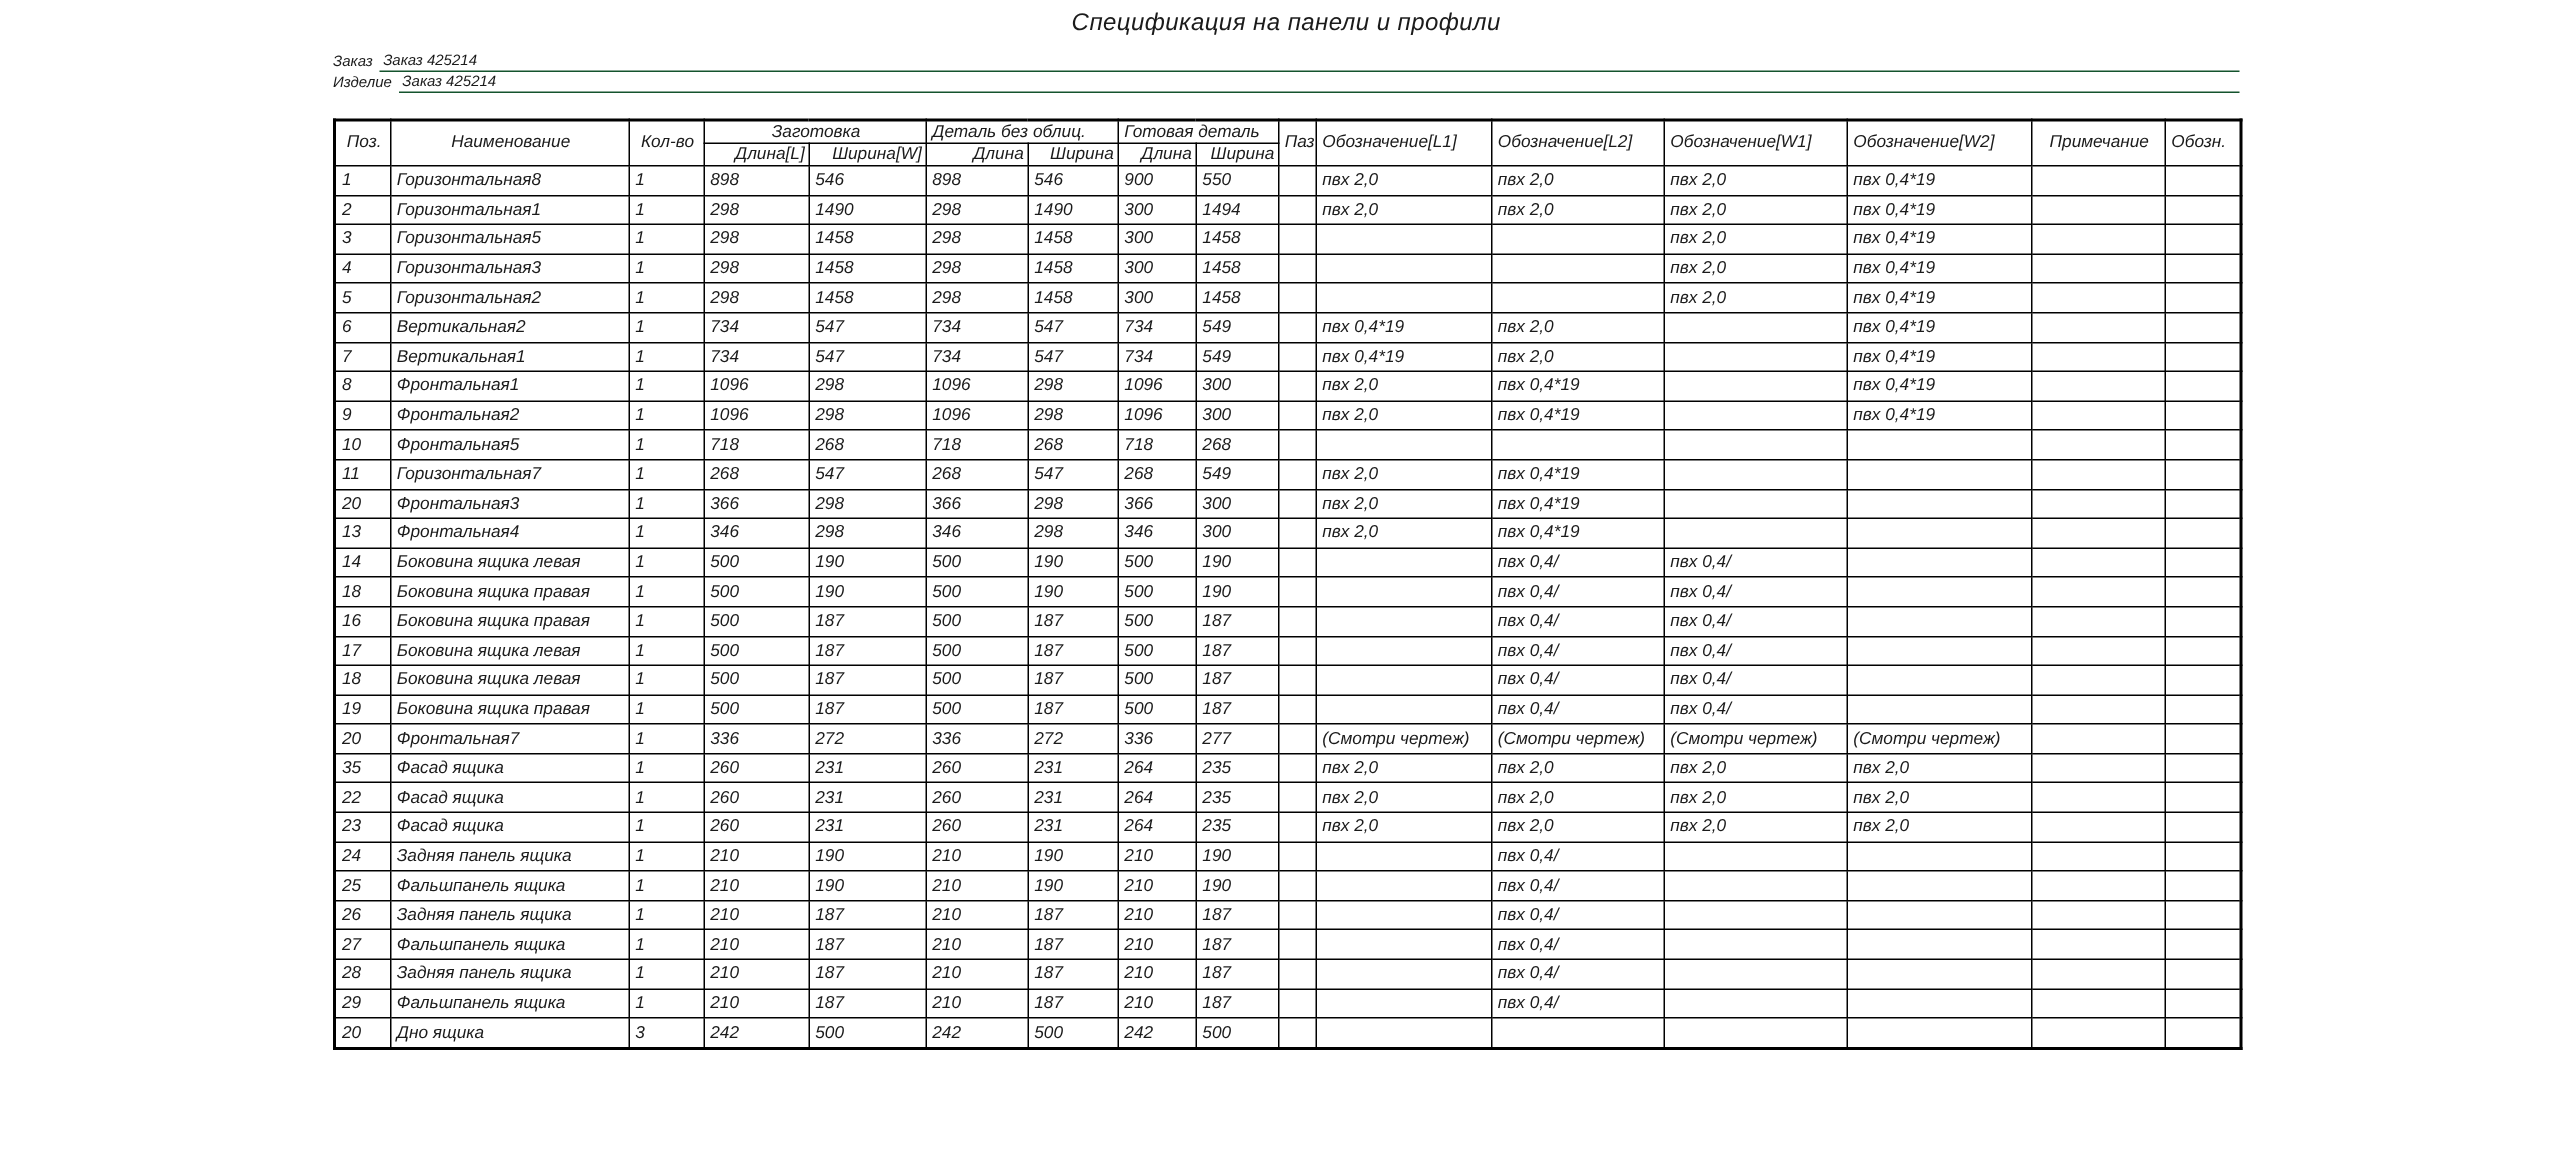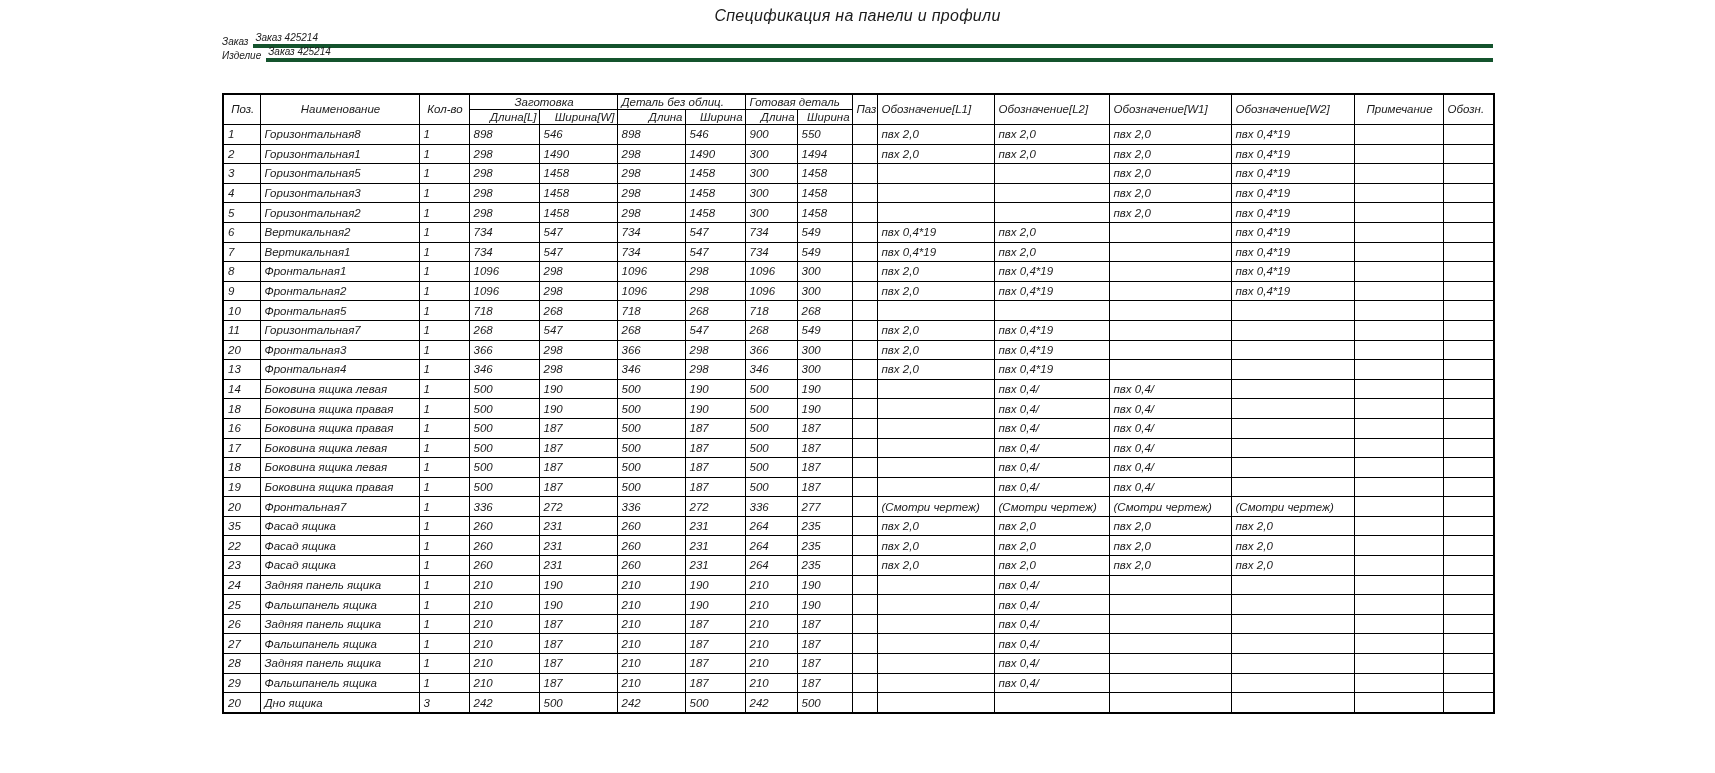--- a/index.html
+++ b/index.html
@@ -39,27 +39,27 @@
     height: 14px;
     font-size: 10px;
     line-height: 13px;
     white-space: nowrap;
   }
   .form-line .lbl {
     padding-right: 5px;
   }
   .form-line .val {
     flex: 1;
-    border-bottom: 4px solid #14532d;
+    border-bottom: 1px solid #14532d;
     padding-left: 2px;
     height: 13px;
     margin-top: 26px;
   }
   table.spec {
-    margin-top: 31px;
+    margin-top: 17px;
     width: 1271px;
     table-layout: fixed;
     border-collapse: collapse;
     border: 2px solid #000;
     font-size: 11.5px;
   }
   table.spec th, table.spec td {
     border: 1px solid #000;
     font-weight: normal;
     font-style: italic;

